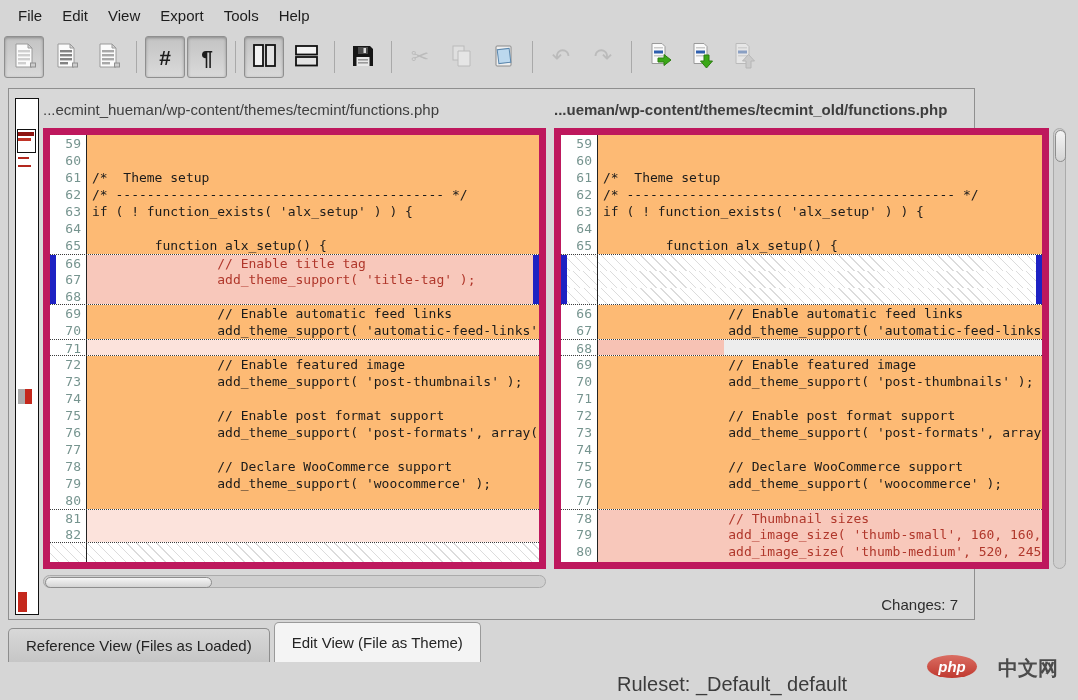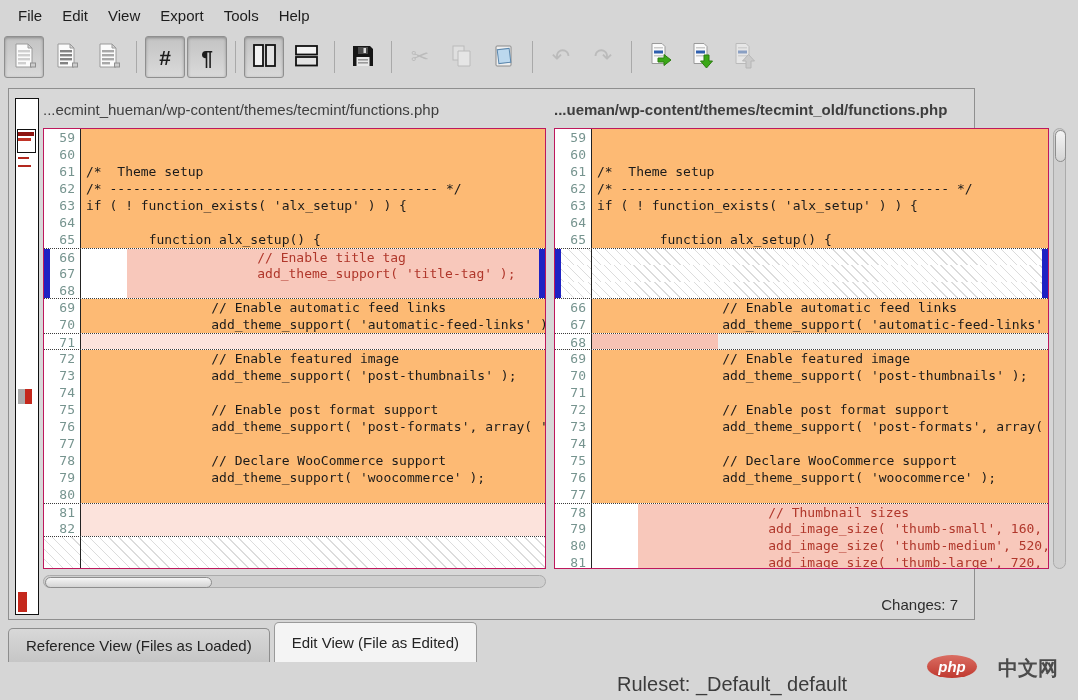--- a/index.html
+++ b/index.html
@@ -30,31 +30,31 @@
   .ov-line1{left:2px;top:58px;width:11px;height:2px;background:#b3281e;}
   .ov-line2{left:2px;top:66px;width:13px;height:2px;background:#b3281e;}
   .ov-mid-gray{left:2px;top:290px;width:7px;height:15px;background:#ababab;}
   .ov-mid-red{left:9px;top:290px;width:7px;height:15px;background:#c4281c;}
   .ov-bottom{left:2px;top:493px;width:9px;height:20px;background:#c4281c;}
 
   .file-header{position:absolute;top:6px;height:28px;font-size:15px;color:#3e3e3e;white-space:nowrap;overflow:hidden;display:flex;align-items:center;}
   #hdrL{left:34px;width:503px;}
   #hdrR{left:545px;width:495px;font-weight:bold;}
 
-  .pane{position:absolute;top:39px;height:441px;background:#fff;border:1px solid #be185d;display:flex;flex-direction:column;overflow:hidden;box-sizing:border-box;}
+  .pane{position:absolute;top:39px;height:441px;background:#fff;border:7px solid #be185d;display:flex;flex-direction:column;overflow:hidden;box-sizing:border-box;}
   #paneL{left:34px;width:503px;}
   #paneR{left:545px;width:495px;}
 
   .row{position:relative;display:flex;flex:0 0 17px;min-height:17px;box-sizing:border-box;}
   .row.fill{flex:1 1 auto;}
   .ln{flex:0 0 37px;box-sizing:border-box;padding-right:5px;text-align:right;
       font:13px/17px "DejaVu Sans Mono",monospace;color:#76948f;border-right:1px solid #222;background:#fff;}
   .code{flex:1;position:relative;padding-left:5px;font:13px/17px "DejaVu Sans Mono",monospace;color:#1b1b1b;
         white-space:pre;overflow:hidden;tab-size:8;background:#fdba74;}
-  .row.changed .code{background:#f8c8bb;color:#b0372b;margin-left:46px;}
+  .row.changed .code{background:#f8c8bb;color:#b0372b;}
   .row.pale .code{background:#fce3dc;}
   .row.ws .code{background:#ededed;}
   .row.ws .code::before{content:"";position:absolute;left:0;top:0;bottom:0;width:126px;background:#f7c2b4;}
   .row.hatch .ln,.row.hatch .code{background:repeating-linear-gradient(45deg,#ffffff 0px,#ffffff 6px,#dcdcdc 6px,#dcdcdc 7px);}
   .row.bt{border-top:1px dotted #3c3c3c;}
   .row.bb{border-bottom:1px dotted #3c3c3c;}
   .row.blue::before{content:"";position:absolute;left:0;top:0;bottom:0;width:6px;background:#1e22c3;z-index:3;}
   .row.blue::after{content:"";position:absolute;right:0;top:0;bottom:0;width:6px;background:#1e22c3;z-index:3;}
 
   .hscroll{position:absolute;left:34px;top:486px;width:503px;height:13px;background:#cfcfcf;border:1px solid #ababab;border-radius:7px;box-sizing:border-box;}
@@ -440,21 +440,21 @@
       <div class="thumb"></div>
     </div>
 
     <div class="changes">
       <span>Changes:</span> <span>7</span>
     </div>
   </div>
 
   <div class="tabs">
       <div class="tab">Reference View (Files as Loaded)</div>
-      <div class="tab active">Edit View (File as Edited)</div>
+      <div class="tab active">Edit View (File as Theme)</div>
     </div>
 
   <div class="ruleset">Ruleset: _Default_ default</div>
 
   <div class="logo">
     <div class="logo-ellipse">php</div>
     <div class="logo-cn">中文网</div>
   </div>
 
 </div>

